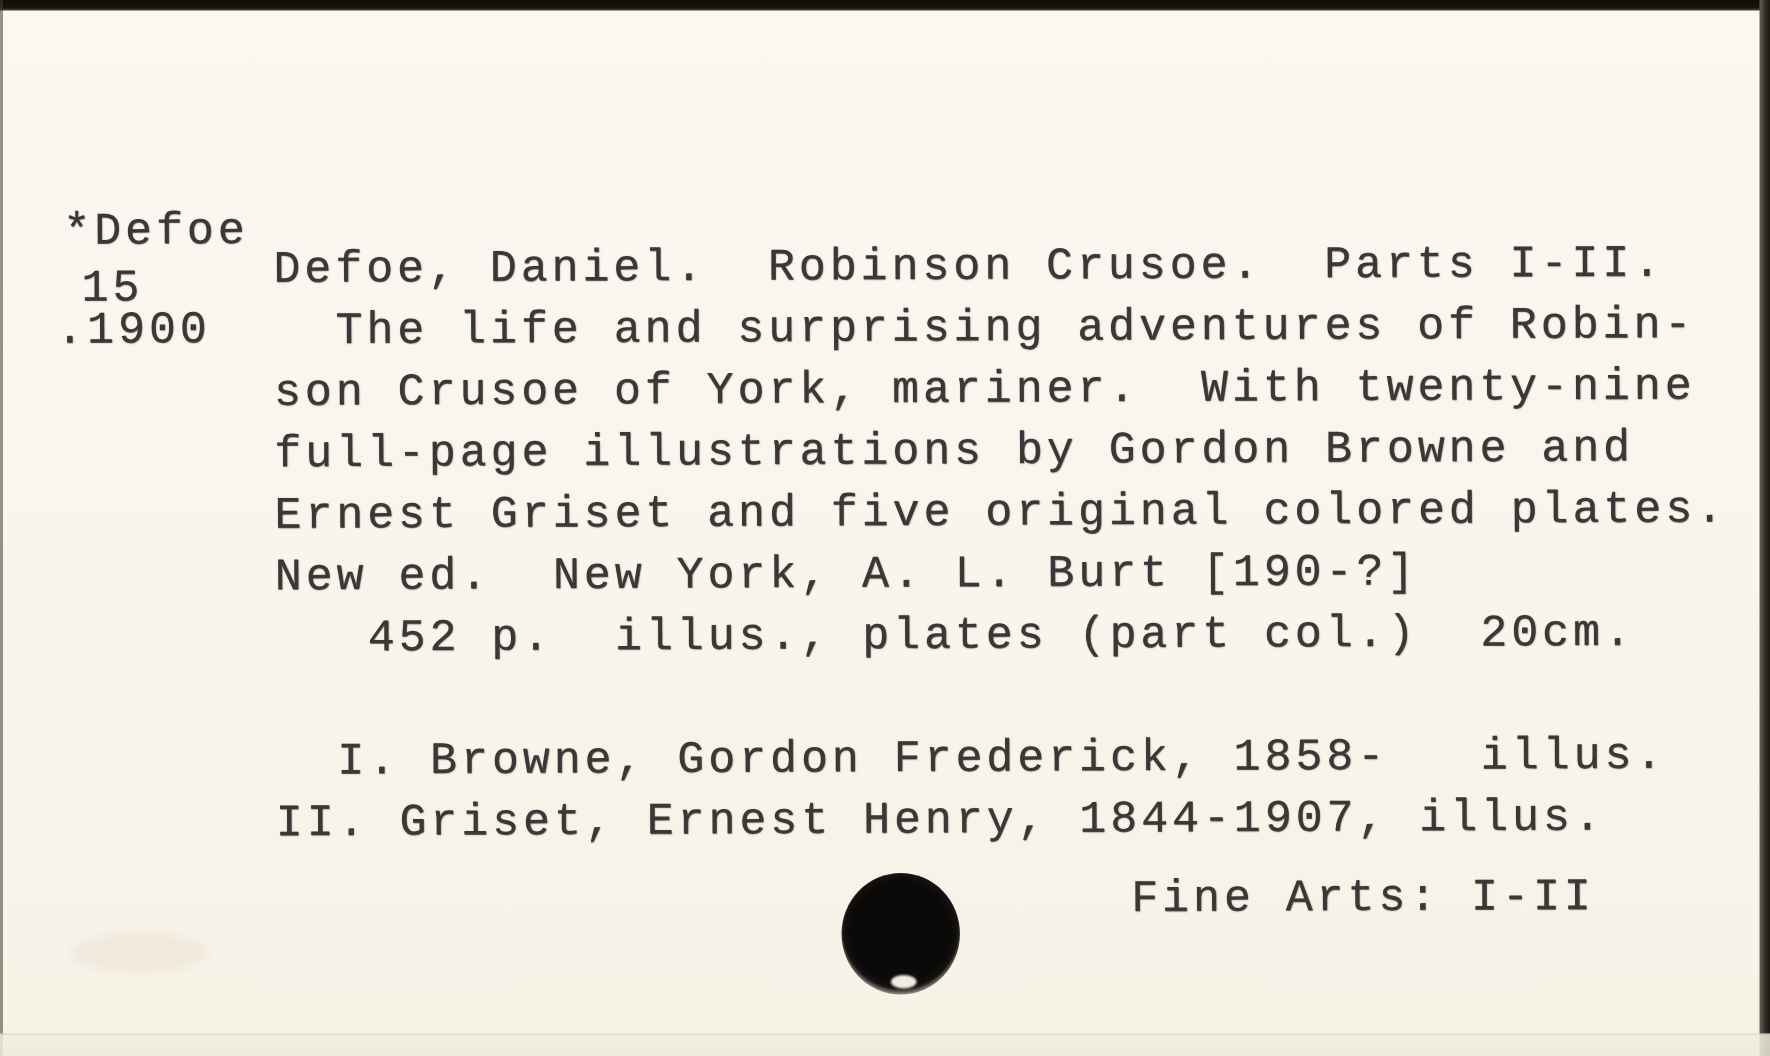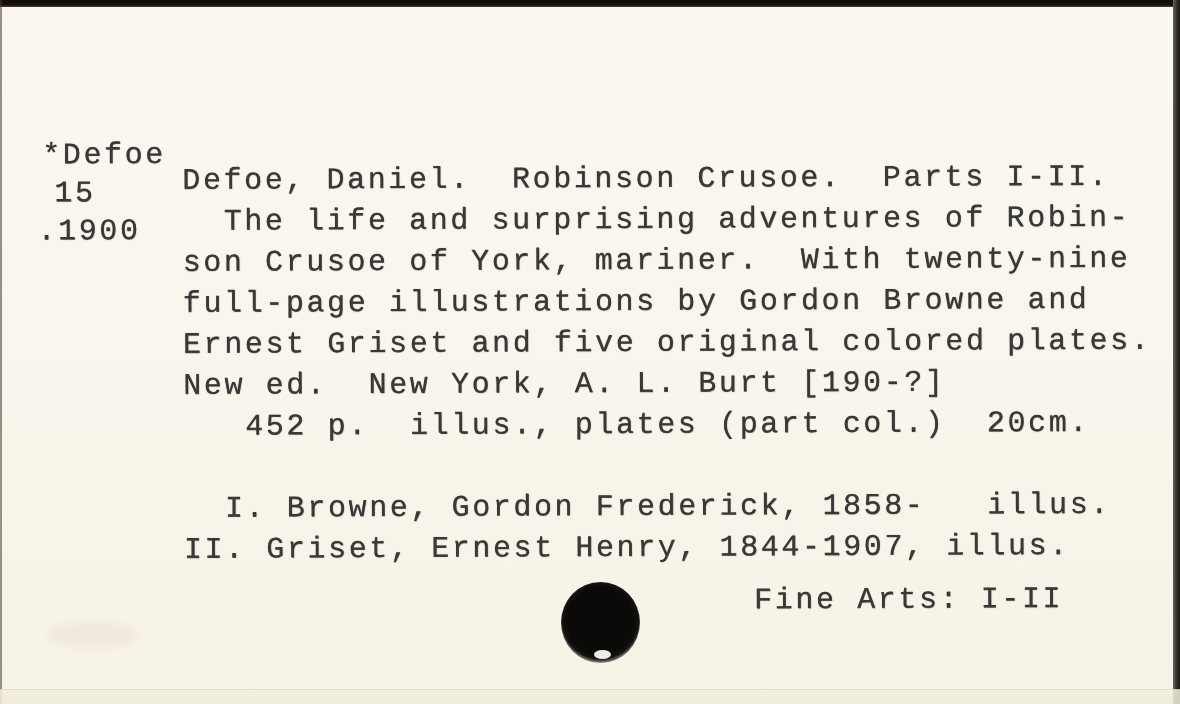--- a/index.html
+++ b/index.html
@@ -58,21 +58,21 @@
     letter-spacing: 2.6px;
     text-shadow: 0.3px 0.4px 0.8px rgba(52, 50, 47, 0.85);
   }
   .call-line {
     position: absolute;
     white-space: pre;
     line-height: 38px;
   }
   .call-line.l0 { left: 43px;  top: 134px; }
   .call-line.l1 { left: 55px;  top: 172px; }
-  .call-line.l2 { left: 38px;  top: 210px; font-family: Liberation Mono, monospace; }
+  .call-line.l2 { left: 38px;  top: 200px; font-family: Liberation Mono, monospace; }
   .body-block {
     position: absolute;
     left: 183px; top: 159px;
     width: 985px;
   }
   .card-line {
     white-space: pre;
     line-height: 41px;
     min-height: 41px;
   }

